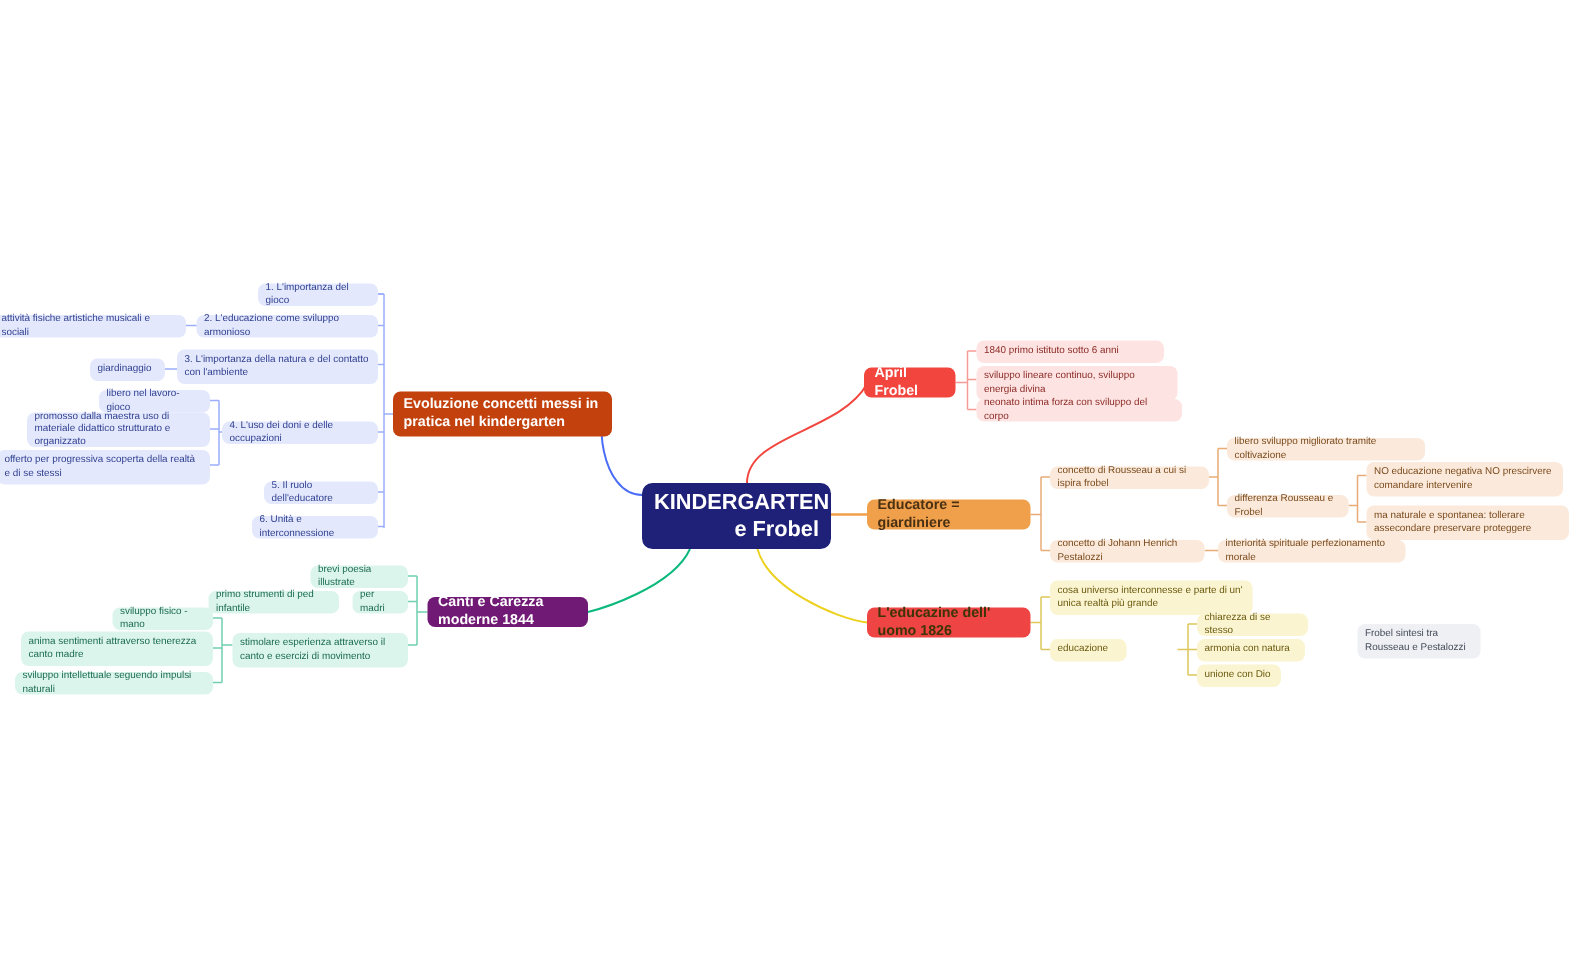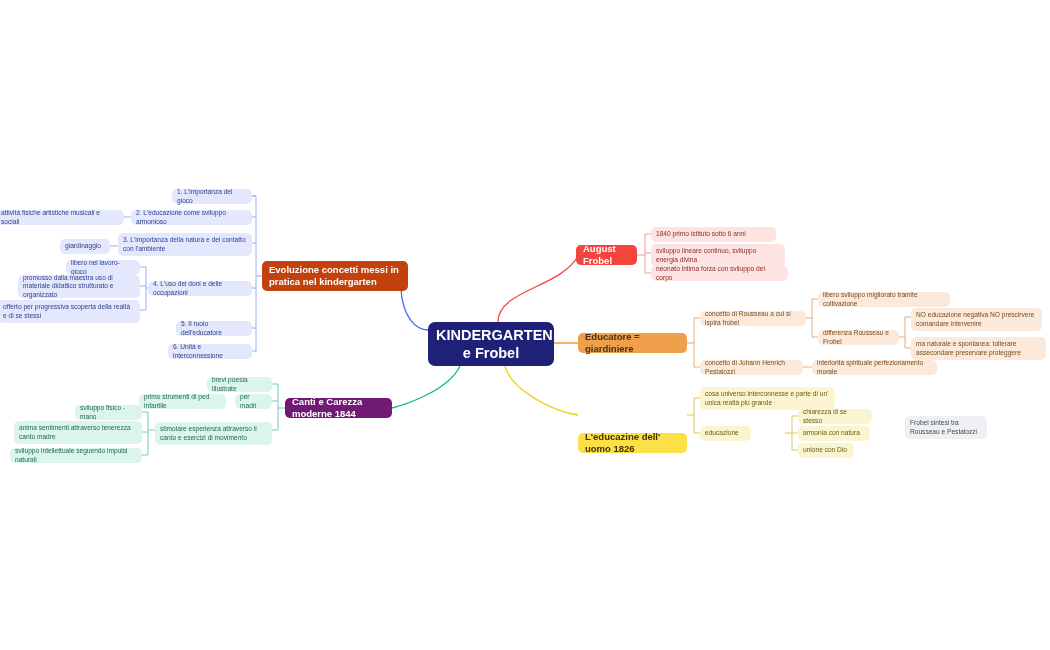--- a/index.html
+++ b/index.html
@@ -52,36 +52,36 @@
     font-size: 9.5px;
     font-weight: bold;
     padding: 5px 7px;
     display: flex;
     align-items: center;
   }
   .n-main.blue   { background: #c2410c; }
   .n-main.red    { background: #f1453d; }
   .n-main.orange { background: #f0a04b; color:#4a3113;justify-content:center; }
   .n-main.green  { background: #701a75; }
-  .n-main.yellow { background: #fde047; color:#3d3407;margin-top:28px; }
+  .n-main.yellow { background: #ef4444; color:#3d3407; }
 
   
   .n-leaf {
     font-size: 6.6px;
     padding: 4px 5px;
     display: flex;
     align-items: center;
   }
   .n-leaf.blue   { background: #e3e8fd; color: #2f3f8f; }
   .n-leaf.red    { background: #fde4e3; color: #8c2b26; }
   .n-leaf.orange { background: #fbeadb; color: #7a4a1c; }
   .n-leaf.green  { background: #dcf5ec; color: #1b6b50; }
   .n-leaf.yellow { background: #fbf4d0; color: #6a5b10; }
   .n-leaf.grey   { background: #eef0f4; color: #444b58; }
-  .center-text { text-align:center; width:100%; }
+  .center-text { text-align:right; width:100%; }
 </style>
 </head>
 <body>
 
 <div id="canvas">
 
   <svg class="links" viewBox="0 0 1050 650">
 
     <path d="M428,330 C 400,330 395,272 408,272" fill="none" stroke="#4a6cf7" stroke-width="1.3"></path>
     <path d="M498,322 C 498,290 560,288 578,256" fill="none" stroke="#f1453d" stroke-width="1.3"></path>
@@ -195,21 +195,21 @@
     <span>libero nel lavoro-gioco</span>
   </div>
   <div class="node n-leaf blue" style="left:18px; top:275px; width:122px; height:23px;">
     <span>promosso dalla maestra uso di materiale didattico strutturato e organizzato</span>
   </div>
   <div class="node n-leaf blue" style="left:-2px; top:300px; width:142px; height:23px;">
     <span>offerto per progressiva scoperta della realtà e di se stessi</span>
   </div>
 
   <div class="node n-main red" style="left:576px; top:245px; width:61px; height:20px;">
-    <span>August Frobel</span>
+    <span>April Frobel</span>
   </div>
   <div class="node n-leaf red" style="left:651px; top:227px; width:125px; height:15px;">
     <span>1840 primo istituto sotto 6 anni</span>
   </div>
   <div class="node n-leaf red" style="left:651px; top:244px; width:134px; height:23px;">
     <span>sviluppo lineare continuo, sviluppo energia divina</span>
   </div>
   <div class="node n-leaf red" style="left:651px; top:266px; width:137px; height:15px;">
     <span>neonato intima forza con sviluppo del corpo</span>
   </div>

